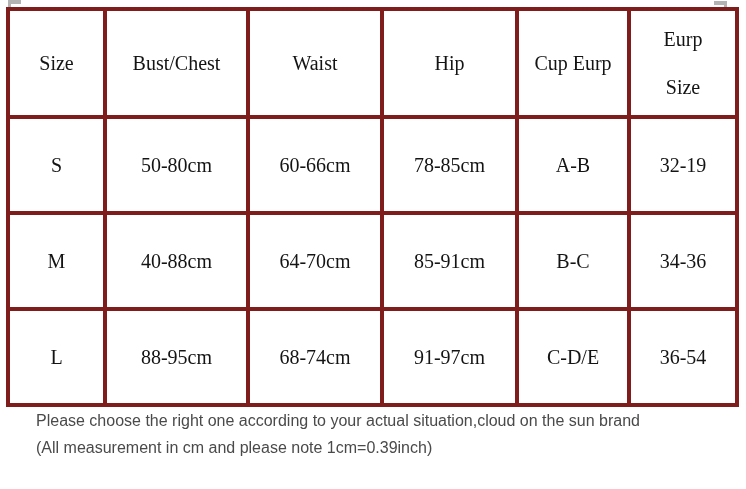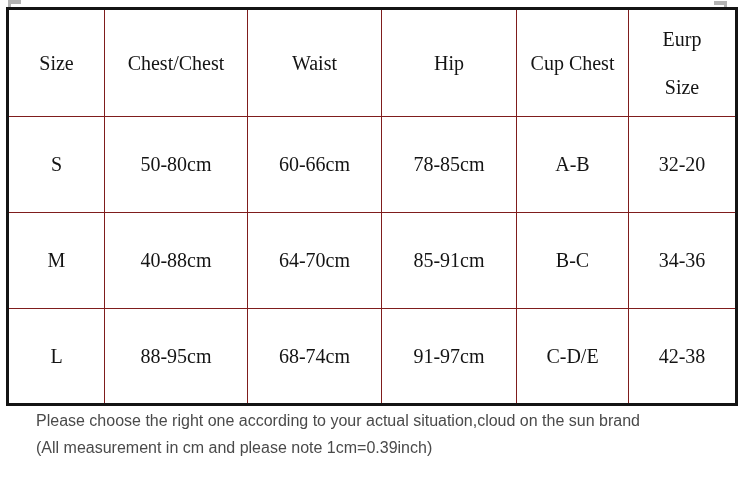--- a/index.html
+++ b/index.html
@@ -16,21 +16,21 @@
   }
   .size-table {
     position: absolute;
     left: 6px;
     top: 7px;
     border-collapse: collapse;
     table-layout: fixed;
     background: #ffffff;
   }
   .size-table, .size-table th, .size-table td {
-    border: 1px solid #7f1d1d;
+    border: 4px solid #7f1d1d;
   }
   .size-table {
     border: 3px solid #141414;
   }
   .size-table th, .size-table td {
     text-align: center;
     vertical-align: middle;
     font-weight: normal;
     font-size: 20px;
     color: #141414;
@@ -90,50 +90,50 @@
     <col style="width:97px">
     <col style="width:143px">
     <col style="width:134px">
     <col style="width:135px">
     <col style="width:112px">
     <col style="width:108px">
   </colgroup>
   <tbody>
     <tr class="header-row">
       <th>Size</th>
-      <th>Chest/Chest</th>
+      <th>Bust/Chest</th>
       <th>Waist</th>
       <th>Hip</th>
-      <th>Cup Chest</th>
+      <th>Cup Eurp</th>
       <th>Eurp
 Size</th>
     </tr>
     <tr class="data-row">
       <td>S</td>
       <td>50-80cm</td>
       <td>60-66cm</td>
       <td>78-85cm</td>
       <td>A-B</td>
-      <td>32-20</td>
+      <td>32-19</td>
     </tr>
     <tr class="data-row">
       <td>M</td>
       <td>40-88cm</td>
       <td>64-70cm</td>
       <td>85-91cm</td>
       <td>B-C</td>
       <td>34-36</td>
     </tr>
     <tr class="data-row">
       <td>L</td>
       <td>88-95cm</td>
       <td>68-74cm</td>
       <td>91-97cm</td>
       <td>C-D/E</td>
-      <td>42-38</td>
+      <td>36-54</td>
     </tr>
   </tbody>
 </table>
 
 <div class="notes">
   <div class="note-line">Please choose the right one according to your actual situation,cloud on the sun brand</div>
   <div class="note-line">(All measurement in cm and please note 1cm=0.39inch)</div>
 </div>
 
 </body></html>

